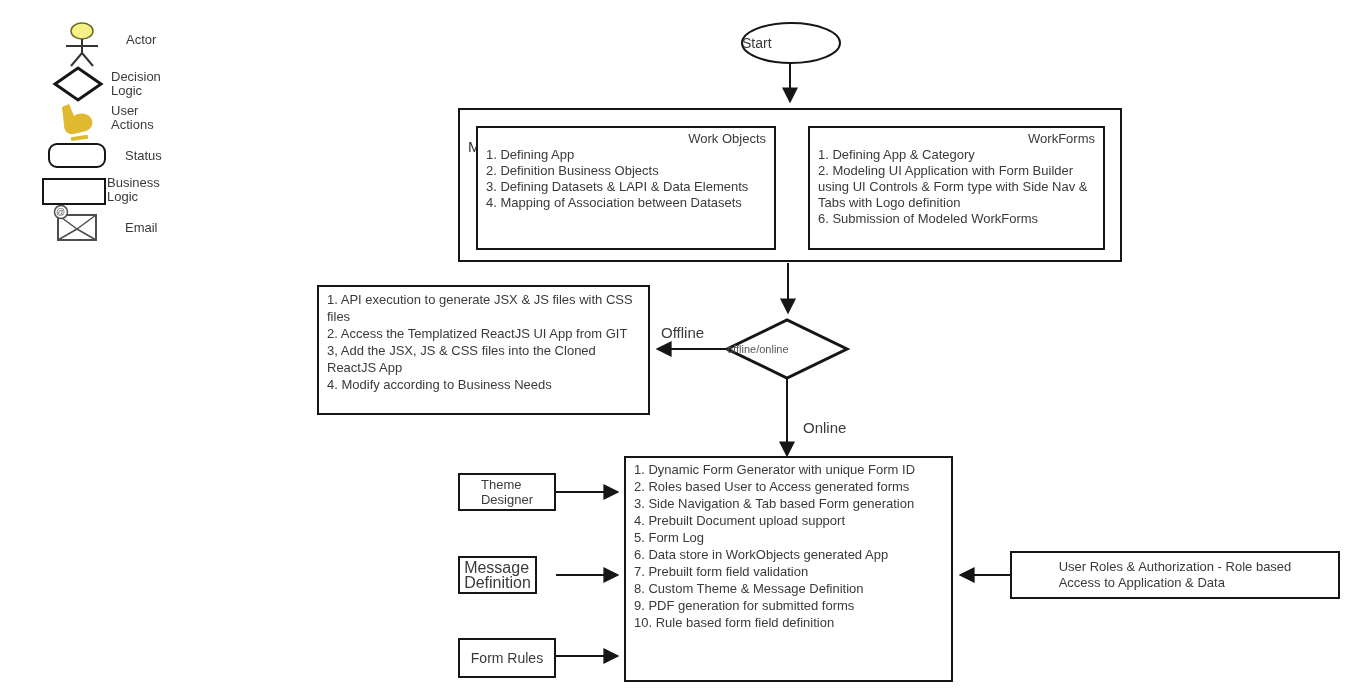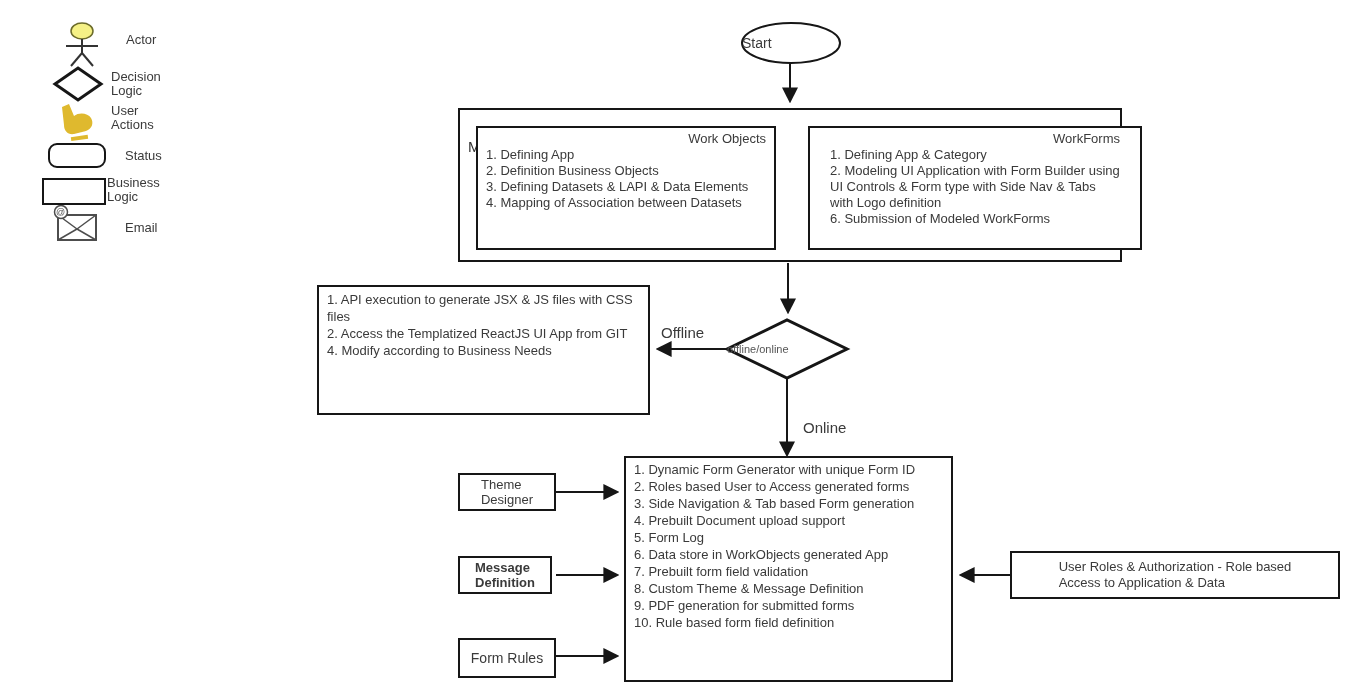--- a/index.html
+++ b/index.html
@@ -95,37 +95,38 @@
   <div class="node" style="left:476px; top:126px; width:300px; height:124px; padding:3px 8px;">
     <div class="title-right">Work Objects</div>
     <div class="steps16">
       <div>1. Defining App</div>
       <div>2. Definition Business Objects</div>
       <div>3. Defining Datasets &amp; LAPI &amp; Data Elements</div>
       <div>4. Mapping of Association between Datasets</div>
     </div>
   </div>
 
-  <div class="node" style="left:808px; top:126px; width:334px; height:124px; padding:3px 20px;">
+  <div class="node" style="left:808px; top:126px; width:297px; height:124px; padding:3px 8px;">
     <div class="title-right">WorkForms</div>
     <div class="steps16">
       <div>1. Defining App &amp; Category</div>
       <div>2. Modeling UI Application with Form Builder using UI Controls &amp; Form type with Side Nav &amp; Tabs with Logo definition</div>
       <div>6. Submission of Modeled WorkForms</div>
     </div>
   </div>
 
   <div class="label center" style="left:727px; top:343px; width:120px; font-size:11px; color:#555555;">offline/online</div>
   <div class="label big" style="left:661px; top:324px;">Offline</div>
   <div class="label big" style="left:803px; top:419px;">Online</div>
 
   <div class="node" style="left:317px; top:285px; width:333px; height:130px; padding:4px 8px;">
     <div class="steps17">
       <div>1. API execution to generate JSX &amp; JS files with CSS files</div>
       <div>2. Access the Templatized ReactJS UI App from GIT</div>
+      <div>3, Add the JSX, JS &amp; CSS files into the Cloned ReactJS App</div>
       <div>4. Modify according to Business Needs</div>
     </div>
   </div>
 
   <div class="node" style="left:624px; top:456px; width:329px; height:226px; padding:3px 8px;">
     <div class="steps17">
       <div>1. Dynamic Form Generator with unique Form ID</div>
       <div>2. Roles based User to Access generated forms</div>
       <div>3. Side Navigation &amp; Tab based Form generation</div>
       <div>4. Prebuilt Document upload support</div>
@@ -133,19 +134,19 @@
       <div>6. Data store in WorkObjects generated App</div>
       <div>7. Prebuilt form field validation</div>
       <div>8. Custom Theme &amp; Message Definition</div>
       <div>9. PDF generation for submitted forms</div>
       <div>10. Rule based form field definition</div>
     </div>
   </div>
 
   <div class="node flex-center prelines center" style="left:458px; top:473px; width:98px; height:38px; font-size:13px; line-height:15px;">Theme
 Designer</div>
-  <div class="node flex-center prelines center" style="left:458px; top:556px; width:94px; height:38px; font-size:13px; line-height:15px;font-weight:bold;">Message
+  <div class="node flex-center prelines center" style="left:458px; top:556px; width:79px; height:38px; font-size:16px; line-height:15px;">Message
 Definition</div>
   <div class="node flex-center center" style="left:458px; top:638px; width:98px; height:40px; font-size:14px;">Form Rules</div>
   <div class="node flex-center prelines center" style="left:1010px; top:551px; width:330px; height:48px; font-size:13px; line-height:16px;">User Roles &amp; Authorization - Role based
 Access to Application &amp; Data</div>
 
 </div>
 
 </body></html>

